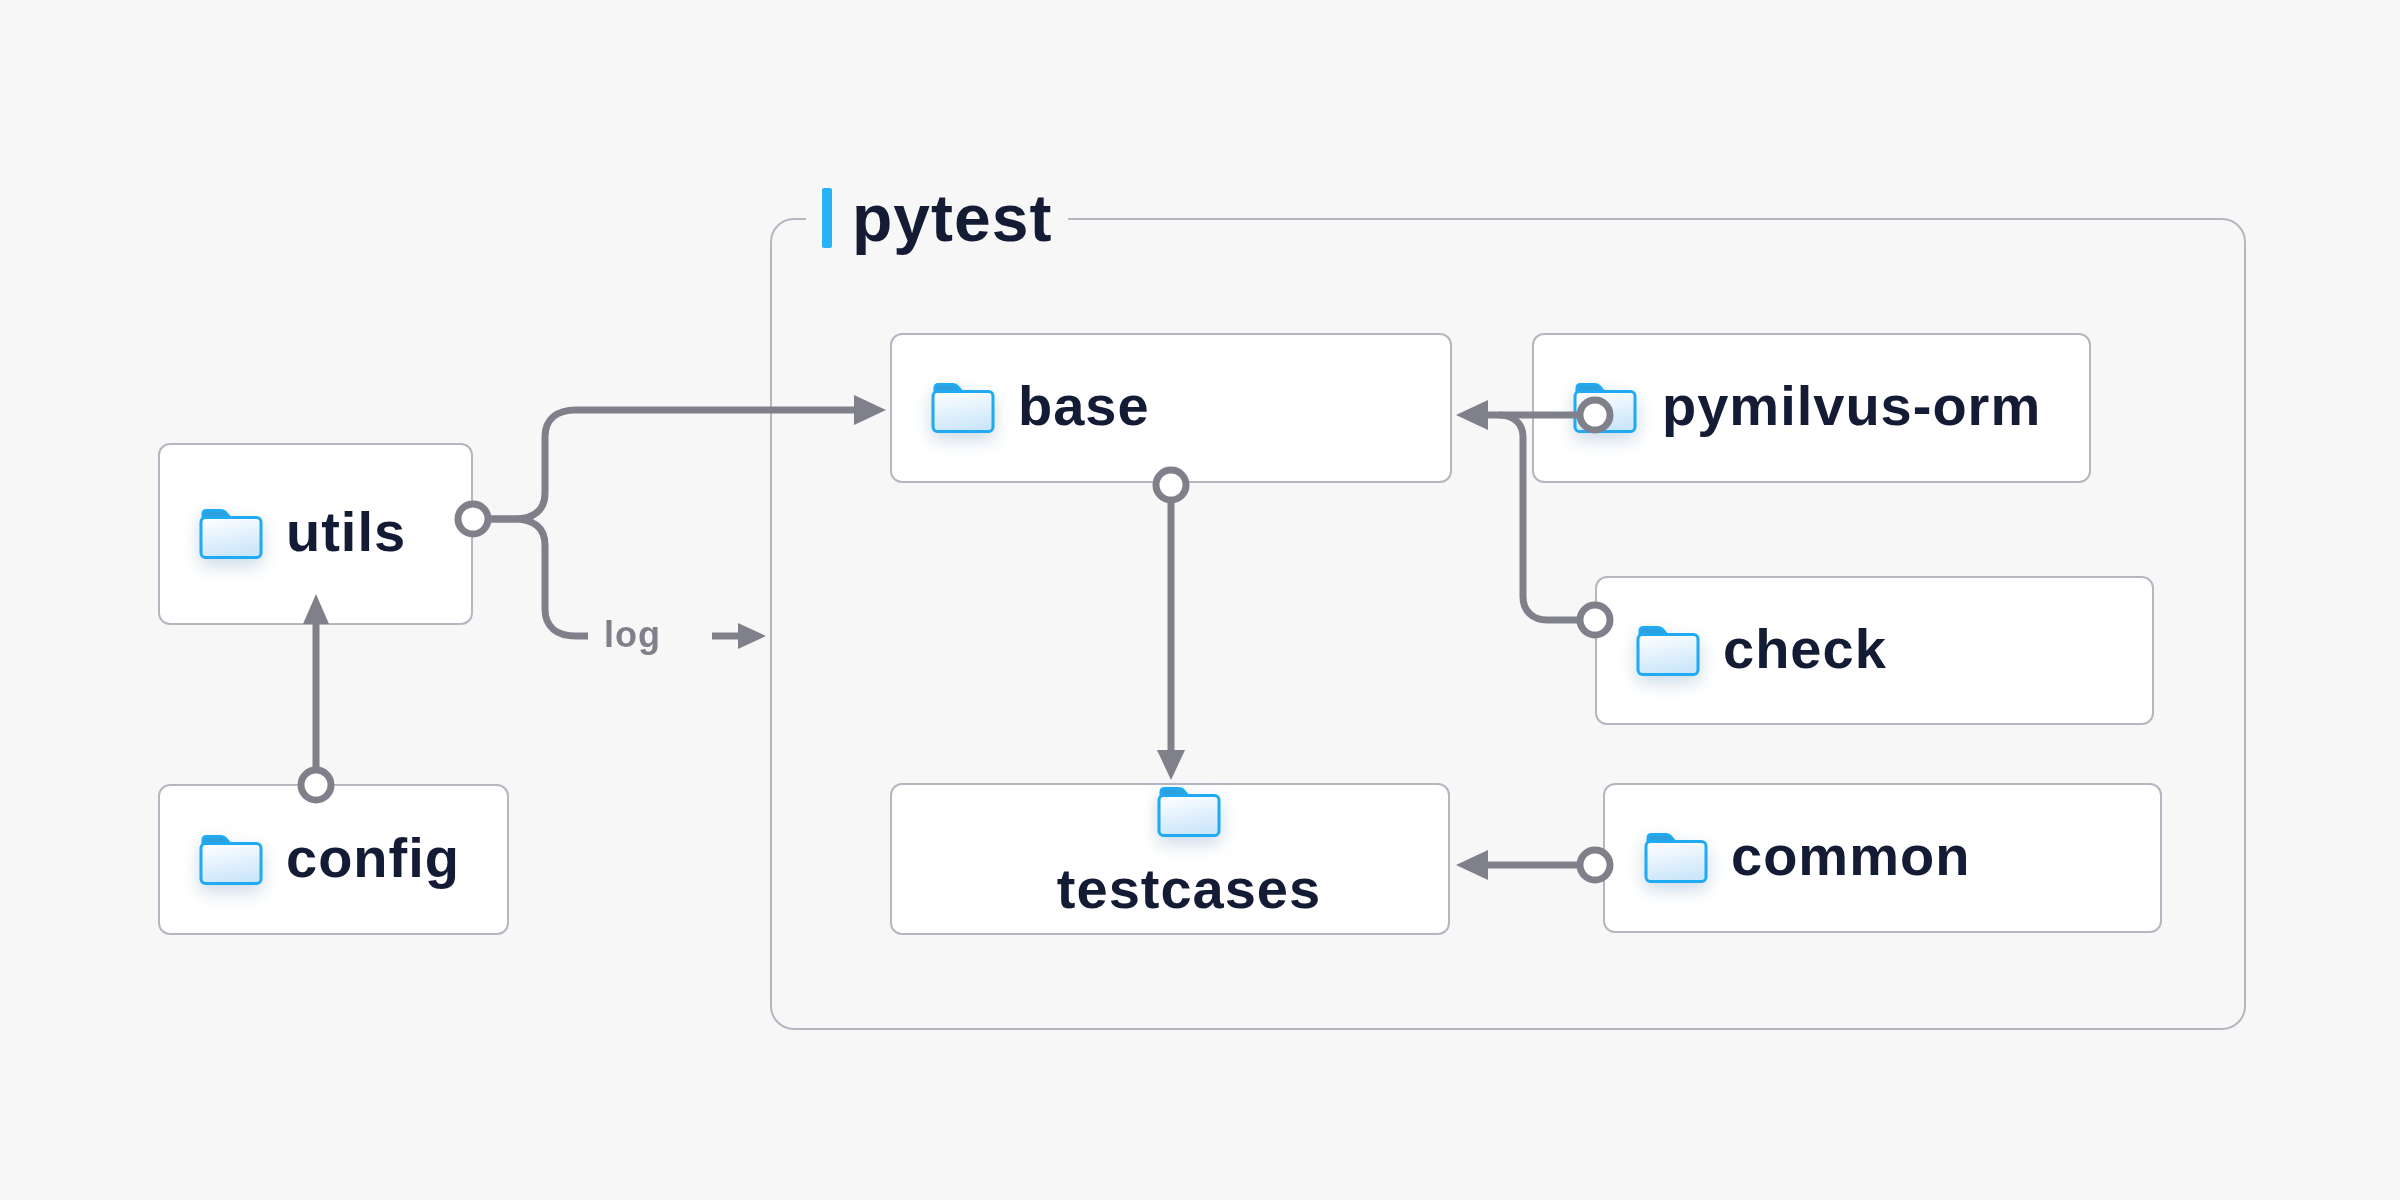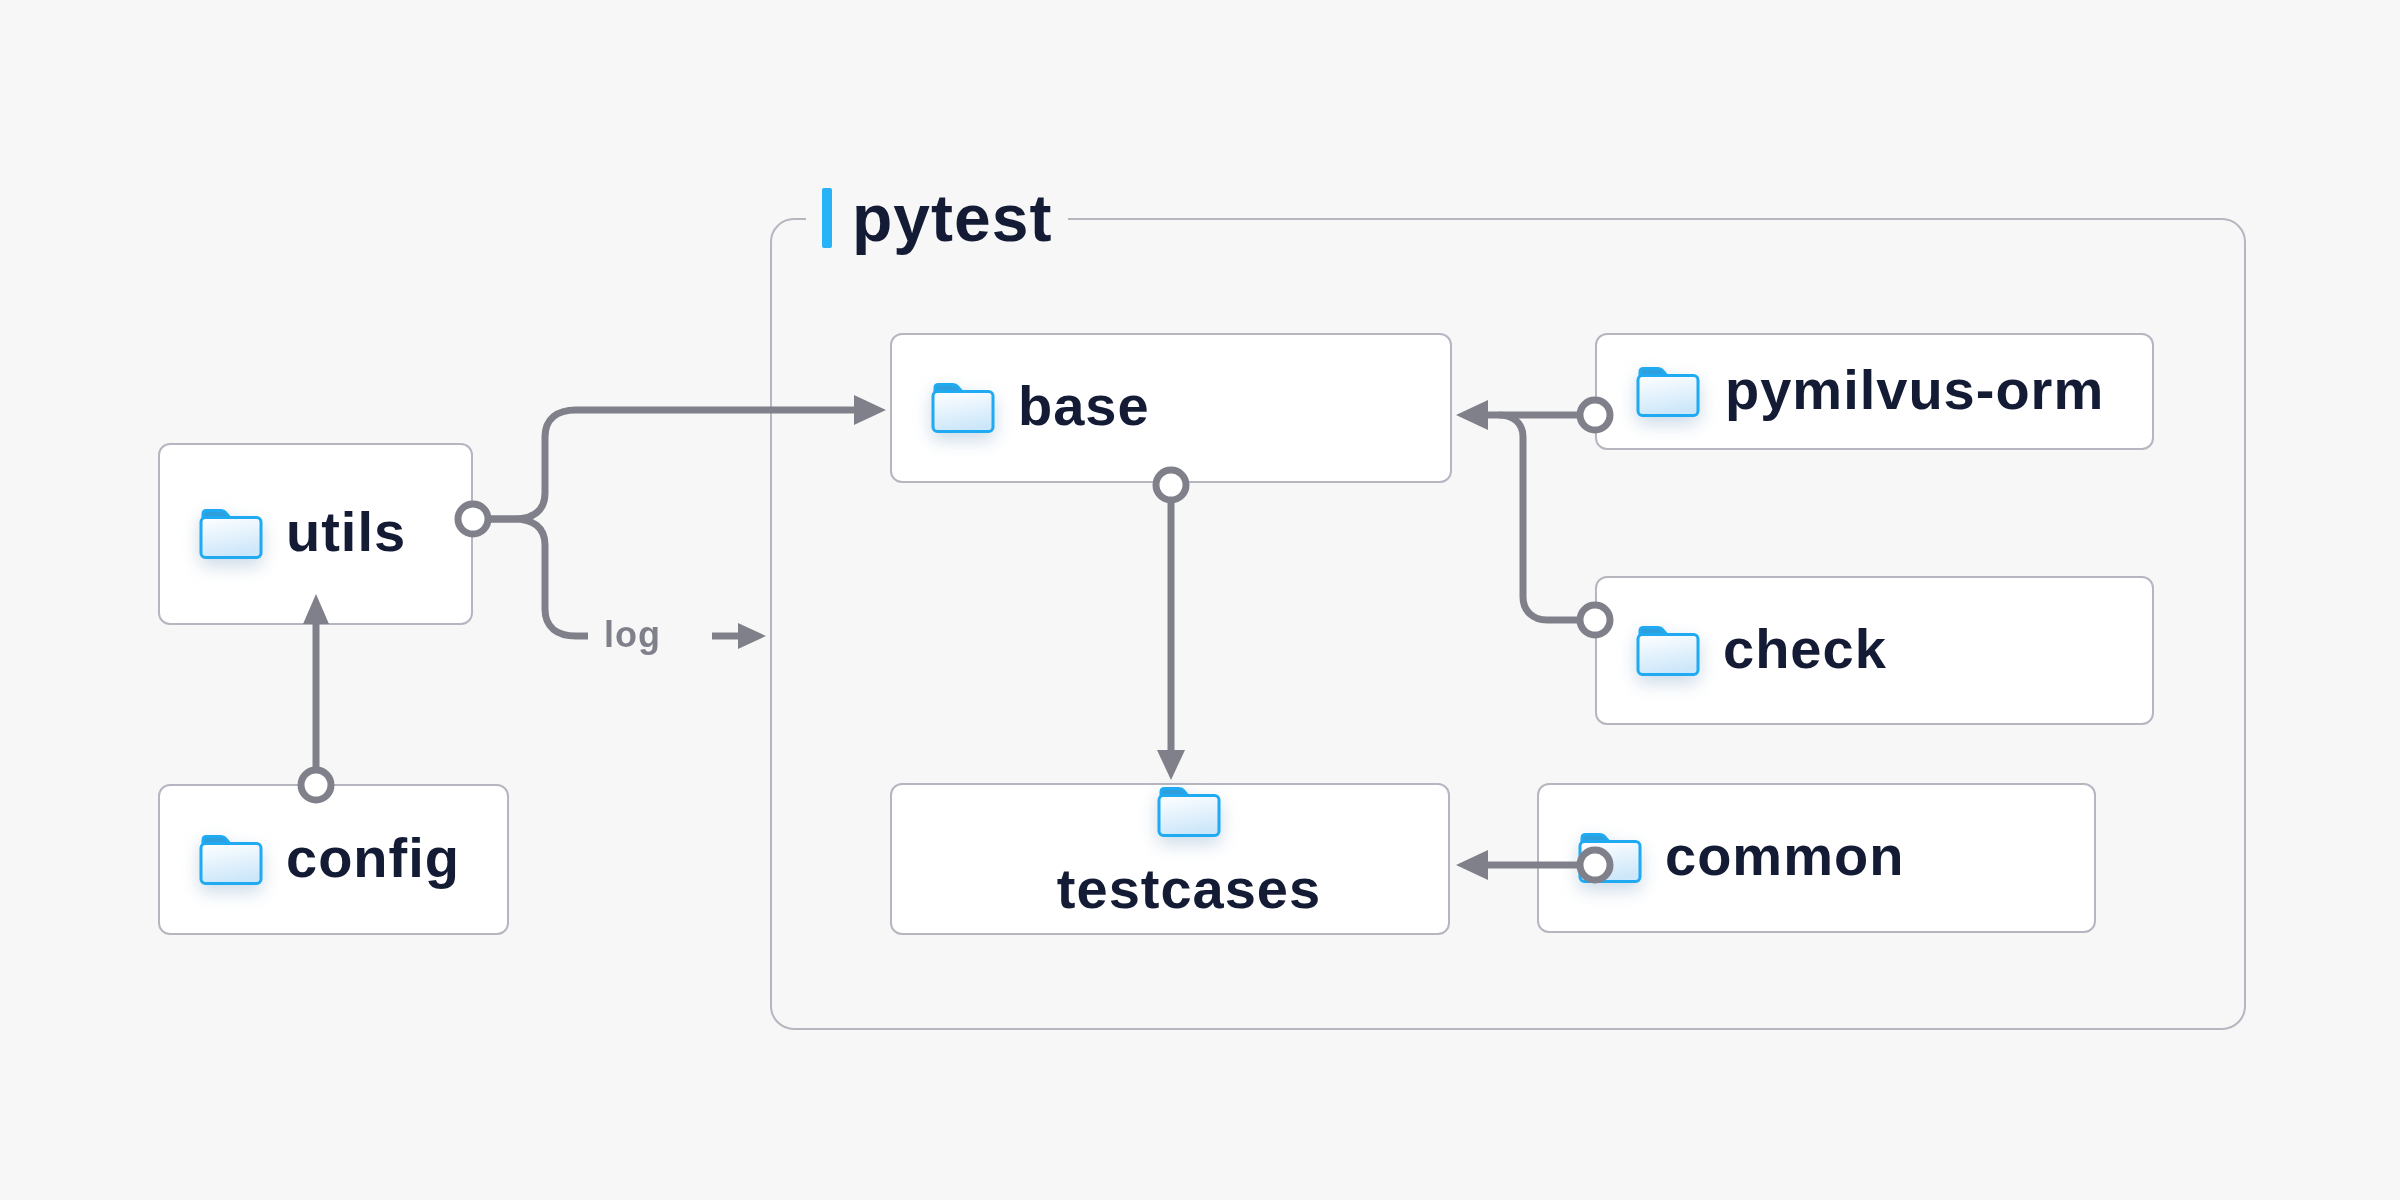--- a/index.html
+++ b/index.html
@@ -73,23 +73,23 @@
     width:66px;height:54px;flex:0 0 auto;
     filter:drop-shadow(0 7px 9px rgba(110,150,185,.35));
   }
   .folder .tab{fill:var(--folder-tab);stroke:var(--folder-stroke);stroke-width:3;stroke-linejoin:round;}
   .folder .body{fill:url(#folderGrad);stroke:var(--folder-stroke);stroke-width:3;}
 
   .node-utils    {left:158px; top:443px; width:315px; height:182px;}
   .node-config   {left:158px; top:784px; width:351px; height:151px;}
   .node-base     {left:890px; top:333px; width:562px; height:150px;}
   .node-testcases{left:890px; top:783px; width:560px; height:152px;flex-direction:column;}
-  .node-pymilvus {left:1595px;top:333px; width:559px; height:117px;gap:24px;}
+  .node-pymilvus {left:1532px;top:333px; width:559px; height:150px;gap:24px;}
   .node-check    {left:1595px;top:540px; width:559px; height:149px;margin-top:36px;}
-  .node-common   {left:1537px;top:783px; width:559px; height:150px;}
+  .node-common   {left:1603px;top:783px; width:559px; height:150px;}
 
   
   .edge-layer{
     position:absolute;left:0;top:0;width:2400px;height:1200px;
     z-index:3;pointer-events:none;
   }
   .edge{fill:none;stroke:var(--connector);stroke-width:7;}
   .arrow{fill:var(--connector);stroke:none;}
   .port{fill:#ffffff;stroke:var(--connector);stroke-width:7;}
 

